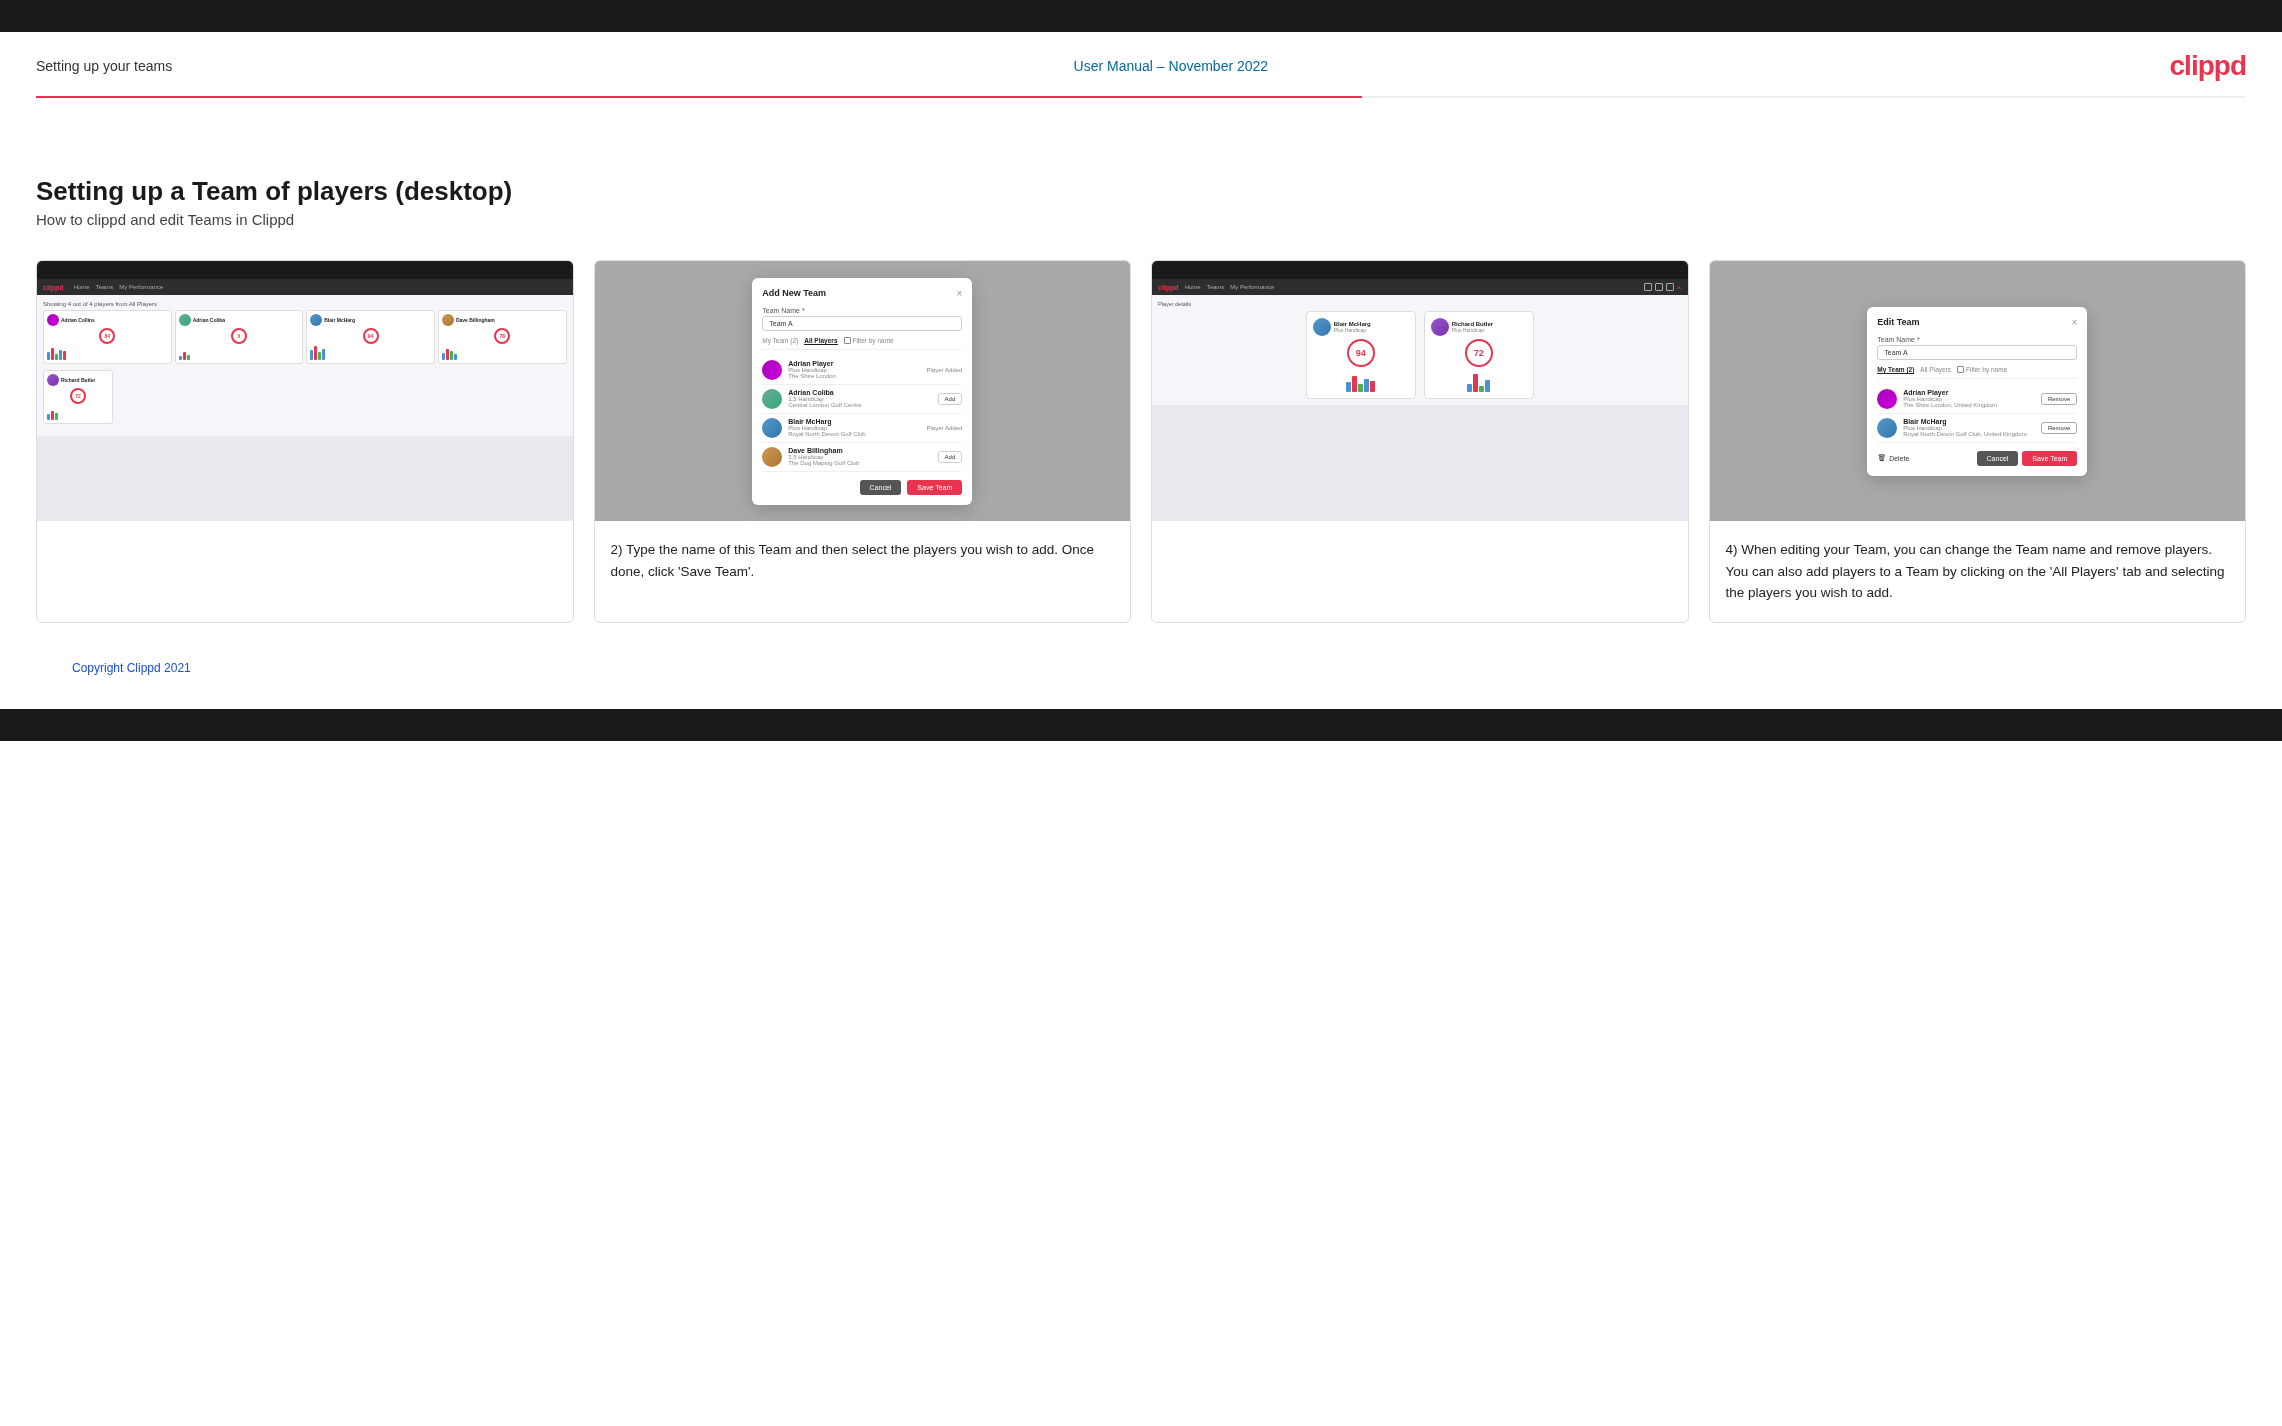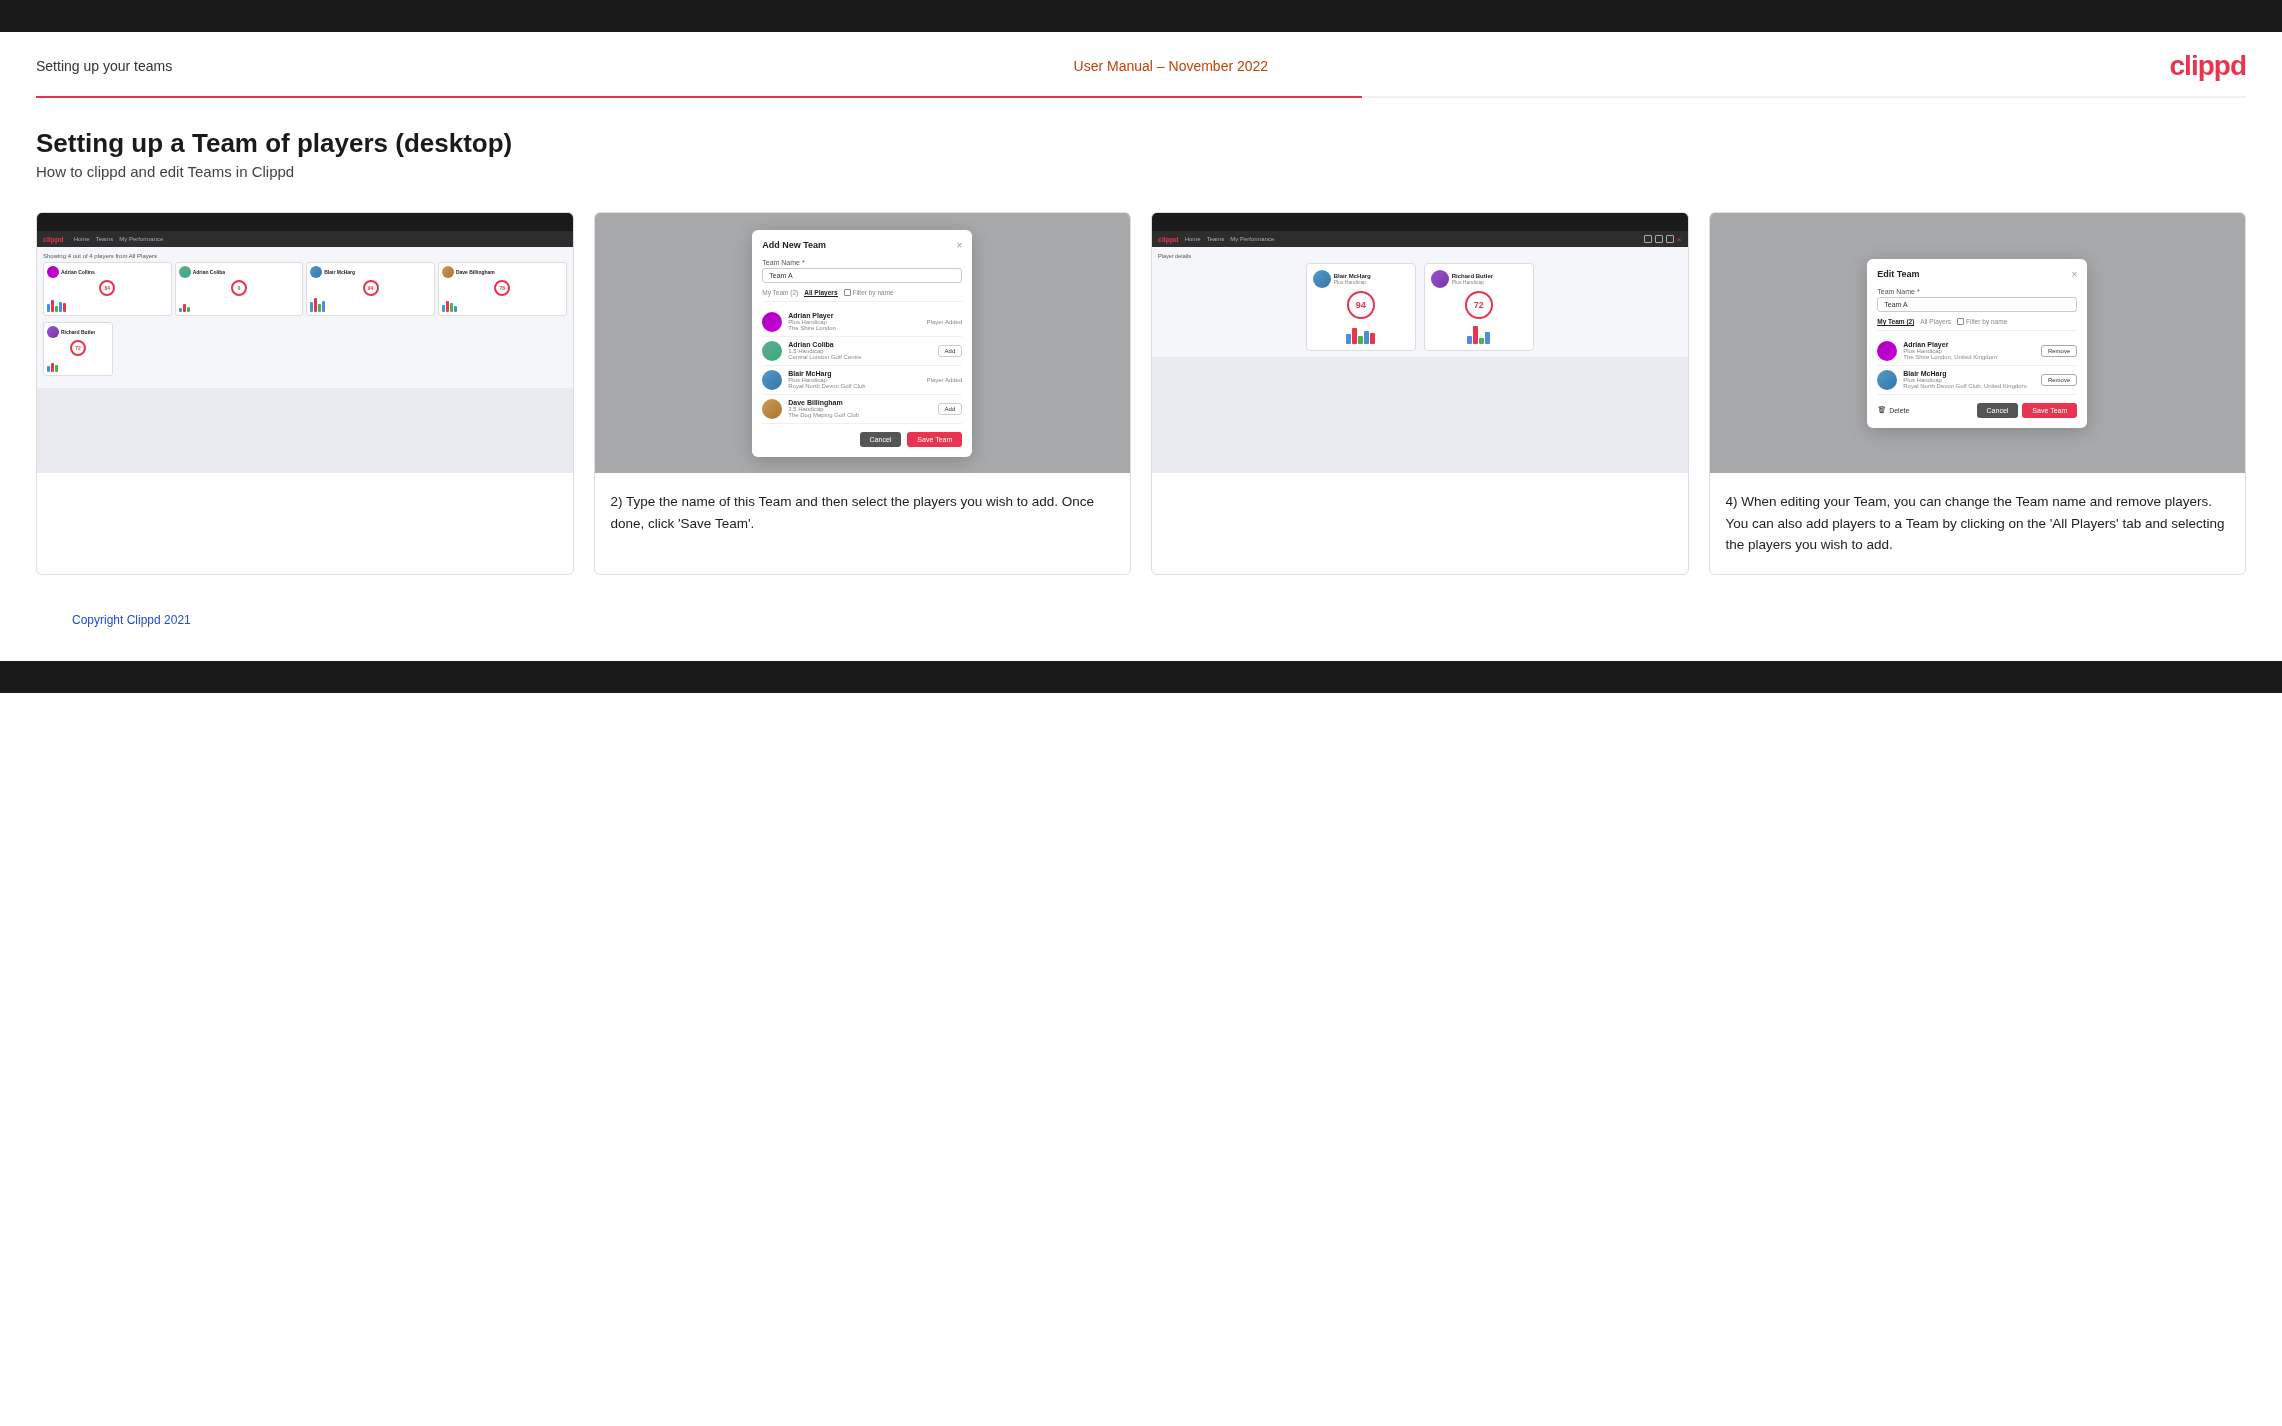--- a/index.html
+++ b/index.html
@@ -23,39 +23,40 @@
       align-items: center;
       justify-content: space-between;
       padding: 18px 36px 14px 36px;
     }
     .header-left {
       font-size: 14px;
       color: #333;
     }
     .header-center {
       font-size: 14px;
-      color: #c2410c;
+      color: #0369a1;
     }
     .header-right {
       font-size: 28px;
       font-weight: 700;
       color: #e8344e;
       letter-spacing: -1px;
     }
 
     
     .divider {
       height: 2px;
       background: linear-gradient(to right, #e8344e 60%, #f0f0f0 60%);
       margin: 0 36px;
     }
 
     
     .page-content {
       padding: 30px 36px 20px 36px;
+      margin-top: 48px;
     }
 
     .page-title {
       font-size: 26px;
       font-weight: 700;
       color: #1a1a1a;
       margin-bottom: 4px;
     }
 
     .page-subtitle {

